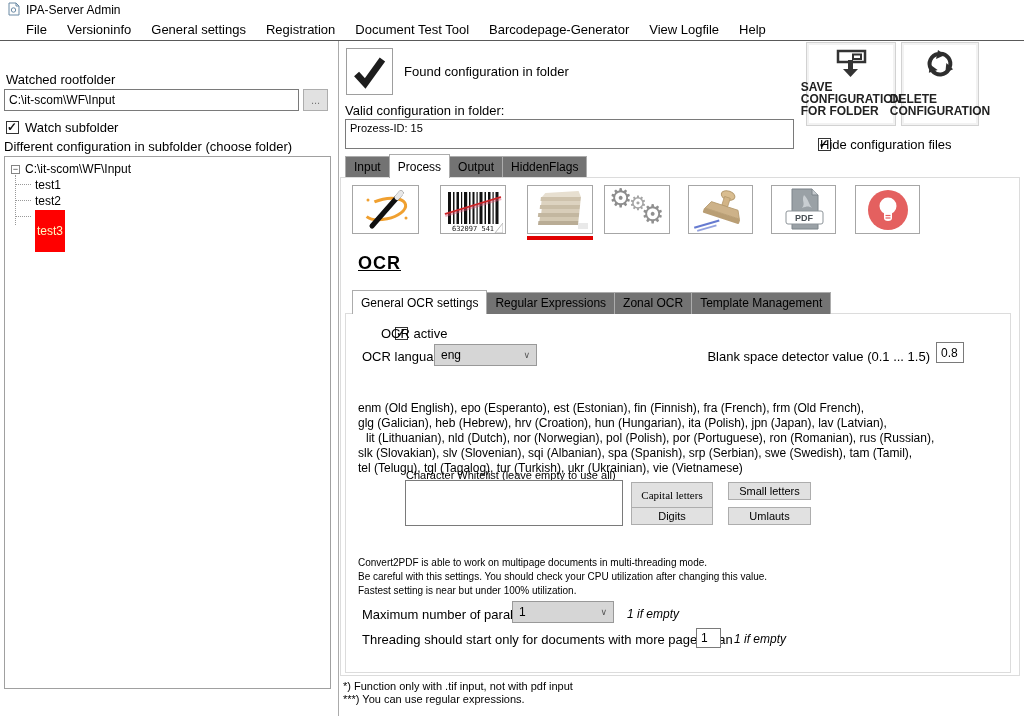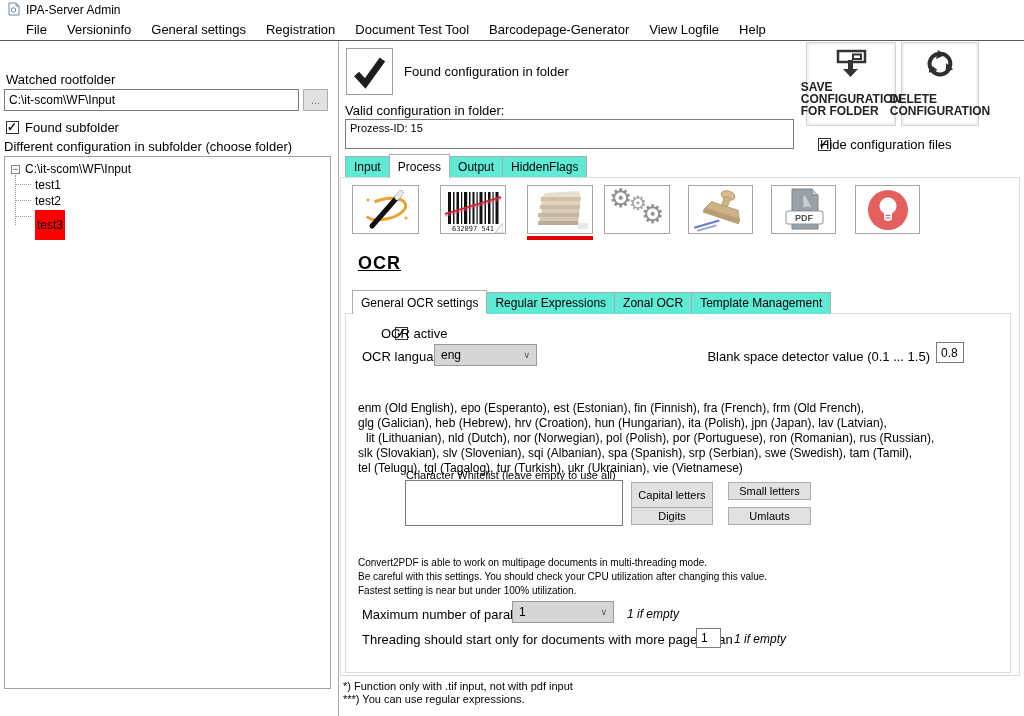--- a/index.html
+++ b/index.html
@@ -28,33 +28,33 @@
     background:#e1e1e1; border:1px solid #adadad; font-family:"Liberation Sans",sans-serif;
     font-size:11px; text-align:center; cursor:default;
   }
   .checkbox { width:13px; height:13px; border:1px solid #333; background:#fff; position:relative; display:inline-block; }
   .checkbox.checked::after { content:"✓"; position:absolute; left:0px; top:-2px; font-size:12px; font-weight:bold; color:#111; }
   #treebox { left:4px; top:156px; width:327px; height:533px; border:1px solid #a0a0a0; background:#fff; }
   .tree-row { position:absolute; font-size:12px; white-space:nowrap; }
   .expander { position:absolute; width:9px; height:9px; border:1px solid #848484; background:#fff; font-size:9px; line-height:7px; text-align:center; color:#333; }
   .dotted-v { position:absolute; border-left:1px dotted #999; width:0; }
   .dotted-h { position:absolute; border-top:1px dotted #999; height:0; }
-  .tree-sel { background:#ff0000; color:#000000; padding:8px 2px; }
+  .tree-sel { background:#ff0000; color:#fef9c3; padding:14px 2px; }
 
   
   #vsep { left:338px; top:41px; width:1px; height:675px; background:#ababab; }
   #check-box-frame { left:346px; top:48px; width:47px; height:47px; border:1px solid #9e9e9e; background:#fff; }
   #valid-box { left:345px; top:119px; width:449px; height:30px; border:1px solid #7a7a7a; }
   #valid-box .val { font-size:11px; padding:2px 4px; }
   .bigbtn { background:#fff; border:1px solid #d2d2d2; box-shadow:inset 0 0 0 2px #f2f2f2; display:flex; flex-direction:column; align-items:center; justify-content:flex-start; cursor:default; }
   .bigbtn .cap { font-size:12px; line-height:12px; text-align:left; margin-top:auto; margin-bottom:8px; color:#222;font-weight:bold; }
 
   
   .tabstrip { position:absolute; display:flex; align-items:flex-end; }
-  .tab { border:1px solid #acacac; border-bottom:none; background:#5eead4; padding:3px 8px 4px; font-size:12px; margin-right:-1px; position:relative; }
+  .tab { border:1px solid #acacac; border-bottom:none; background:#737373; padding:3px 8px 4px; font-size:12px; margin-right:-1px; position:relative; }
   .tab.active { background:#fff; padding-top:5px; z-index:2; }
   #main-panel { left:340px; top:177px; width:680px; height:499px; border:1px solid #dcdcdc; background:#fff; }
 
   
   .icon-box { position:absolute; top:185px; height:49px; border:1px solid #a6a6a6; background:#fff; display:flex; align-items:center; justify-content:center; overflow:hidden; }
   #red-underline { left:527px; top:236px; width:66px; height:4px; background:#e10000; }
 
   
   #ocr-heading { left:358px; top:253px; font-size:18px; font-weight:bold; text-decoration:underline; letter-spacing:1px; }
   #group-panel { left:345px; top:313px; width:666px; height:360px; border:1px solid #dcdcdc; background:#fff; }
@@ -93,21 +93,21 @@
     <span class="menu-item">View Logfile</span>
     <span class="menu-item">Help</span>
   </div>
 
   
   <div class="abs label" style="left:6px; top:72px;">Watched rootfolder</div>
   <input class="abs tb" style="left: 4px; top: 89px; width: 295px; height: 22px;" value="C:\it-scom\WF\Input">
   <button class="abs btn" style="left:303px; top:89px; width:25px; height:22px; color:#777;">...</button>
 
   <span class="abs checkbox checked" style="left:6px; top:121px;"></span>
-  <div class="abs label" style="left:25px; top:120px;">Found subfolder</div>
+  <div class="abs label" style="left:25px; top:120px;">Watch subfolder</div>
 
   <div class="abs label" style="left:4px; top:139px;">Different configuration in subfolder (choose folder)</div>
 
   <div class="abs" id="treebox">
     <span class="expander" style="left:6px; top:8px;">−</span>
     <div class="tree-row" style="left:20px; top:5px;">C:\it-scom\WF\Input</div>
     <div class="dotted-v" style="left:10px; top:18px; height:50px;"></div>
     <div class="dotted-h" style="left:10px; top:27px; width:16px;"></div>
     <div class="dotted-h" style="left:10px; top:43px; width:16px;"></div>
     <div class="dotted-h" style="left:10px; top:59px; width:16px;"></div>
@@ -306,21 +306,21 @@
   
   <div class="lang-line" style="top:401px;">enm (Old English), epo (Esperanto), est (Estonian), fin (Finnish), fra (French), frm (Old French),</div>
   <div class="lang-line" style="top:416px;">glg (Galician), heb (Hebrew), hrv (Croation), hun (Hungarian), ita (Polish), jpn (Japan), lav (Latvian),</div>
   <div class="lang-line" style="top:431px;padding-left:8px;">lit (Lithuanian), nld (Dutch), nor (Norwegian), pol (Polish), por (Portuguese), ron (Romanian), rus (Russian),</div>
   <div class="lang-line" style="top:446px;">slk (Slovakian), slv (Slovenian), sqi (Albanian), spa (Spanish), srp (Serbian), swe (Swedish), tam (Tamil),</div>
   <div class="lang-line" style="top:461px;">tel (Telugu), tgl (Tagalog), tur (Turkish), ukr (Ukrainian), vie (Vietnamese)</div>
 
   
   <div class="abs small-label" style="left:406px; top:469px;">Character Whitelist (leave empty to use all)</div>
   <textarea class="abs tb" style="left: 405px; top: 480px; width: 218px; height: 46px; resize: none;"></textarea>
-  <button class="abs btn" style="left:631px; top:482px; width:82px; height:26px;">Capital letters</button>
+  <button class="abs btn" style="left:631px; top:482px; width:82px; height:26px;font-family:Liberation Serif, serif;">Capital letters</button>
   <button class="abs btn" style="left:728px; top:482px; width:83px; height:18px;">Small letters</button>
   <button class="abs btn" style="left:631px; top:507px; width:82px; height:18px;">Digits</button>
   <button class="abs btn" style="left:728px; top:507px; width:83px; height:18px;">Umlauts</button>
 
   
   <div class="para-line" style="top:557px;">Convert2PDF is able to work on multipage documents in multi-threading mode.</div>
   <div class="para-line" style="top:571px;">Be careful with this settings. You should check your CPU utilization after changing this value.</div>
   <div class="para-line" style="top:585px;">Fastest setting is near but under 100% utilization.</div>
 
   <div class="abs label" style="left:362px; top:607px;">Maximum number of parallel threads</div>

